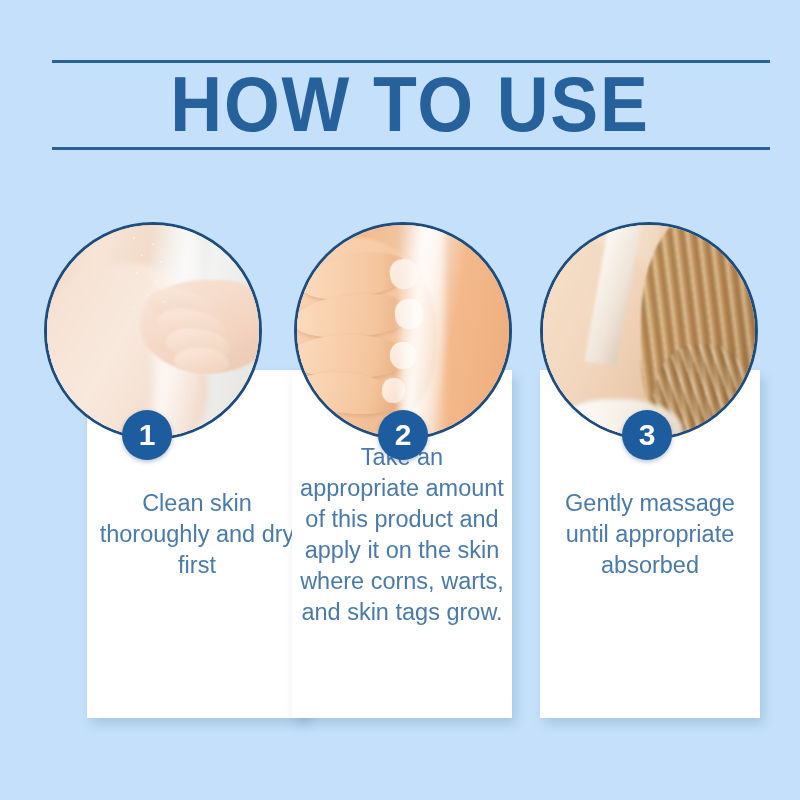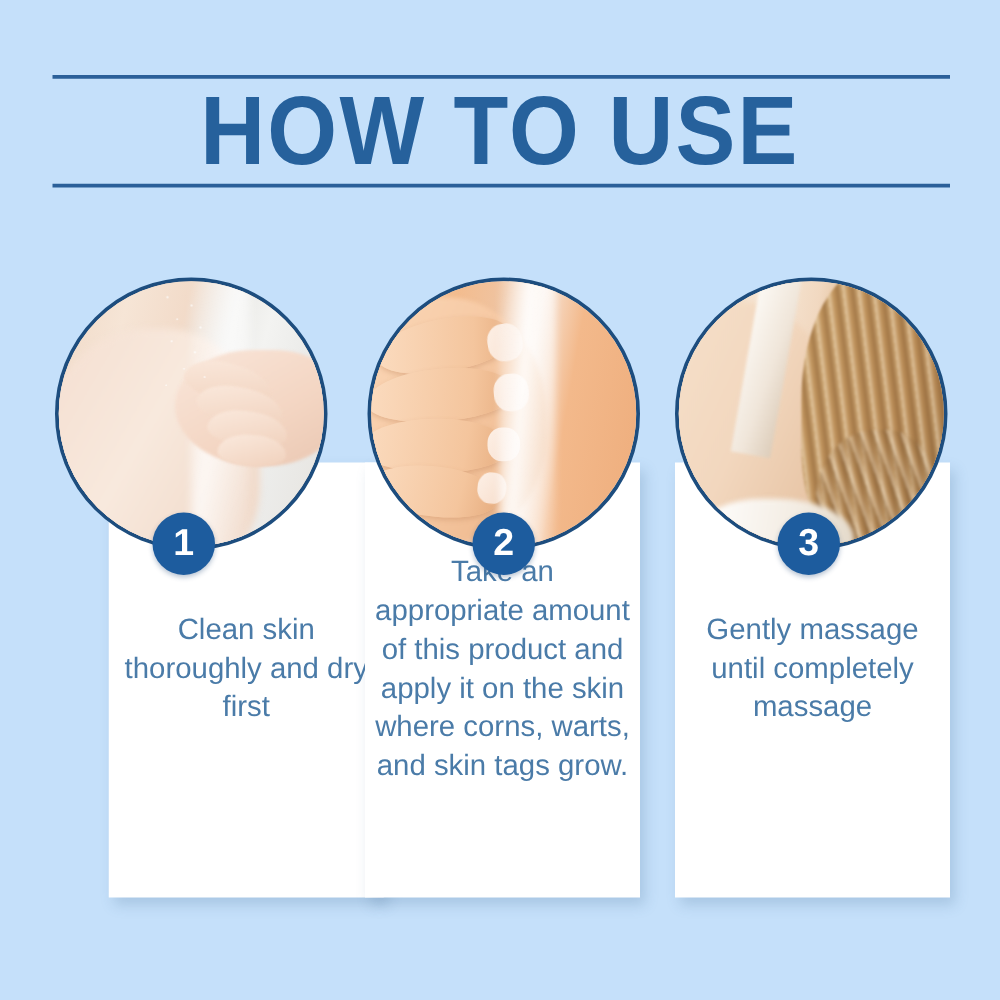--- a/index.html
+++ b/index.html
@@ -11,21 +11,21 @@
     height: 800px;
     background: #c5e0fa;
     font-family: "Liberation Sans", sans-serif;
     overflow: hidden;
     position: relative;
   }
 
   
   .header {
     position: absolute;
-    left: 0;
+    left: 10px;
     top: 0;
     width: 672px;
     height: 200px;
   }
   .rule {
     position: absolute;
     left: 42px;
     width: 718px;
     height: 3px;
     background: #2b6099;
@@ -367,21 +367,21 @@
       <div class="p2-nail p2-n1"></div>
       <div class="p2-nail p2-n2"></div>
       <div class="p2-nail p2-n3"></div>
       <div class="p2-nail p2-n4"></div>
       <div class="p2-cream"></div>
     </div>
   </div>
   <div class="badge badge-2">2</div>
 
   <div class="card card-3">
-    <div class="card-text">Gently massage until completely massage</div>
+    <div class="card-text">Gently massage until appropriate absorbed</div>
   </div>
   <div class="photo photo-3">
     <div class="photo-inner">
       <div class="p3-bg"></div>
       <div class="p3-shoulder"></div>
       <div class="p3-hair"></div>
       <div class="p3-hair2"></div>
       <div class="p3-strap"></div>
       <div class="p3-cloth"></div>
     </div>

